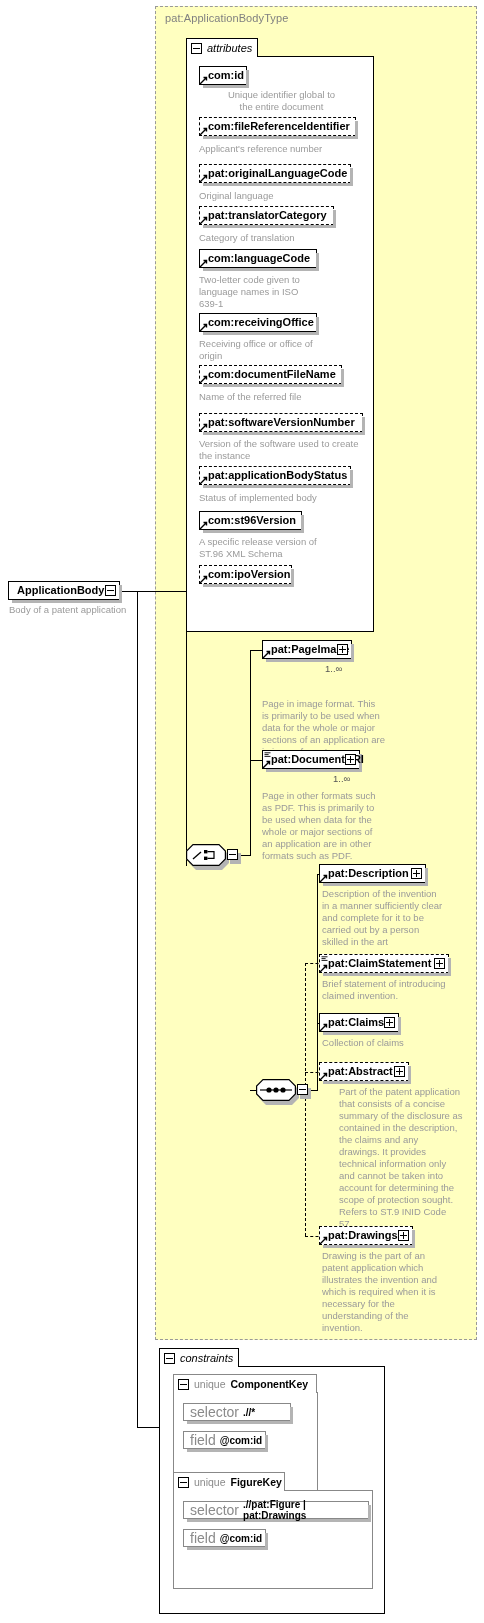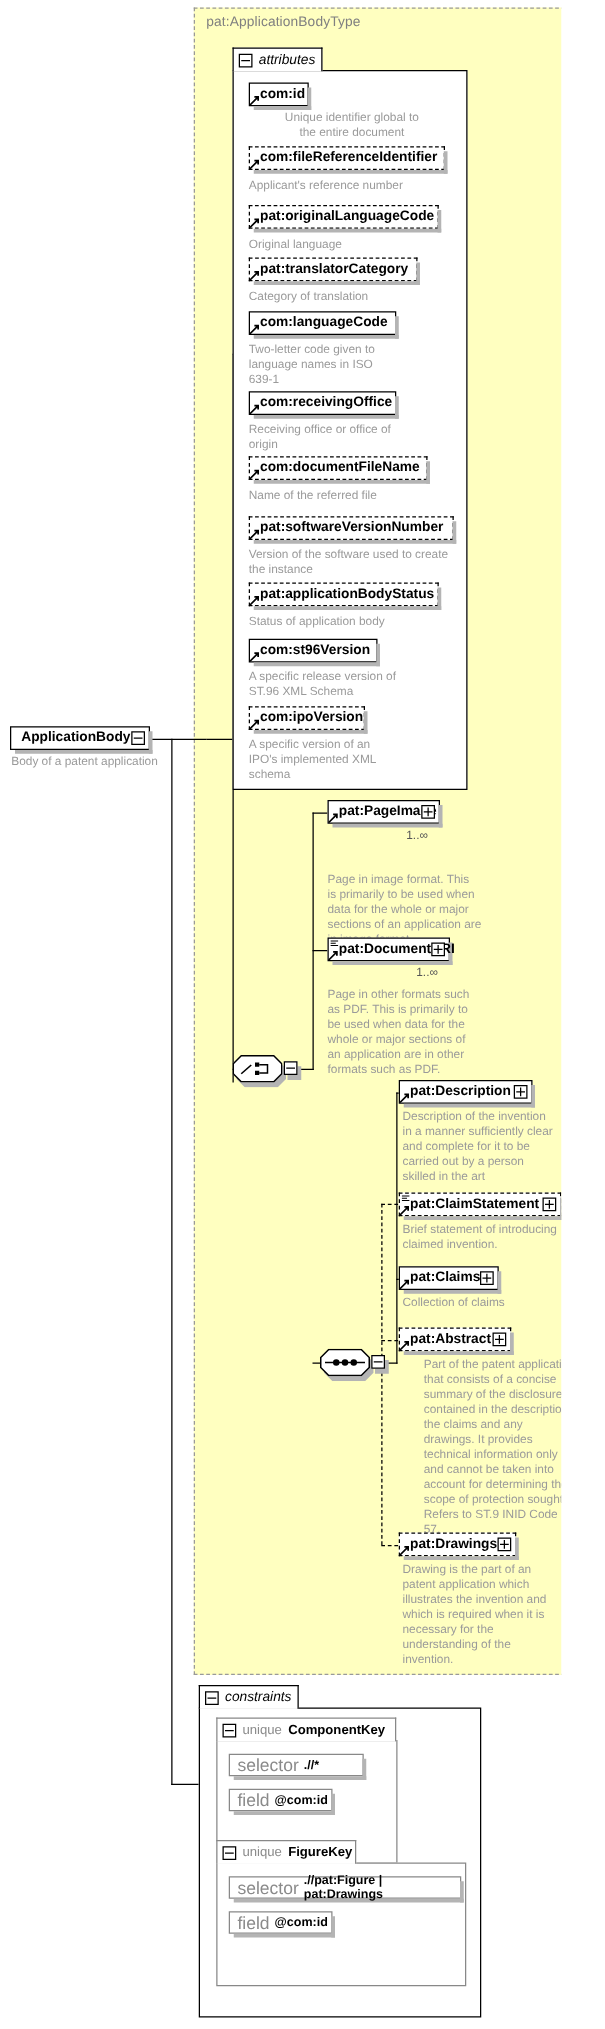--- a/index.html
+++ b/index.html
@@ -2,21 +2,21 @@
 <html><head>
 <meta charset="utf-8">
 <style>
   html,body{margin:0;padding:0;background:#ffffff;}
   body{
     font-family:"Liberation Sans", sans-serif;
     -webkit-font-smoothing:none;
   }
   #page{
     position:relative;
-    width:449px;
+    width:484px;
     height:1623px;
     background:#ffffff;
     overflow:hidden;
     text-decoration:underline;
   }
 
   
   .type-box{
     position:absolute;
     left:155px; top:6px;
@@ -341,40 +341,37 @@
   </div>
   <div class="doc" style="left:199px; top:438px; width:172px;">Version of the software used to create
 the instance</div>
 
   <div class="node dashed" style="left:199px; top:466px; width:152px;">
     <span class="nlabel">pat:applicationBodyStatus</span>
     <svg class="arrow-mark" viewBox="0 0 9 9">
       <path d="M1 8 L7.5 1.5 M4.5 1.5 L7.5 1.5 L7.5 4.5" stroke="#000" stroke-width="1.4" fill="none"></path>
     </svg>
   </div>
-  <div class="doc" style="left:199px; top:492px; width:165px;">Status of application body</div>
+  <div class="doc" style="left:199px; top:492px; width:165px;">Status of implemented body</div>
 
   <div class="node solid" style="left:199px; top:511px; width:103px;">
     <span class="nlabel">com:st96Version</span>
     <svg class="arrow-mark" viewBox="0 0 9 9">
       <path d="M1 8 L7.5 1.5 M4.5 1.5 L7.5 1.5 L7.5 4.5" stroke="#000" stroke-width="1.4" fill="none"></path>
     </svg>
   </div>
   <div class="doc" style="left:199px; top:536px; width:165px;">A specific release version of
 ST.96 XML Schema</div>
 
   <div class="node dashed" style="left:199px; top:565px; width:93px;">
     <span class="nlabel">com:ipoVersion</span>
     <svg class="arrow-mark" viewBox="0 0 9 9">
       <path d="M1 8 L7.5 1.5 M4.5 1.5 L7.5 1.5 L7.5 4.5" stroke="#000" stroke-width="1.4" fill="none"></path>
     </svg>
   </div>
-  <div class="doc" style="left:199px; top:590px; width:165px;">A specific version of an
-IPO's implemented XML
-schema</div>
 
   <div class="compositor" style="left:186px; top:844px;">
     <div class="comp-shadow"></div>
     <div class="comp-body"></div>
     <svg class="comp-outline" viewBox="0 0 40 22">
       <polygon points="7,0.6 33,0.6 39.4,7 39.4,15 33,21.4 7,21.4 0.6,15 0.6,7" fill="none" stroke="#000" stroke-width="1.2"></polygon>
       <path d="M7 15 L15 8" stroke="#000" stroke-width="1.3" fill="none"></path>
       <rect x="18" y="6" width="3.4" height="3.4" fill="#000"></rect>
       <rect x="18" y="12.6" width="3.4" height="3.4" fill="#000"></rect>
       <path d="M21.4 7.7 L28 7.7 L28 14.3 L21.4 14.3" stroke="#000" stroke-width="1.2" fill="none"></path>

